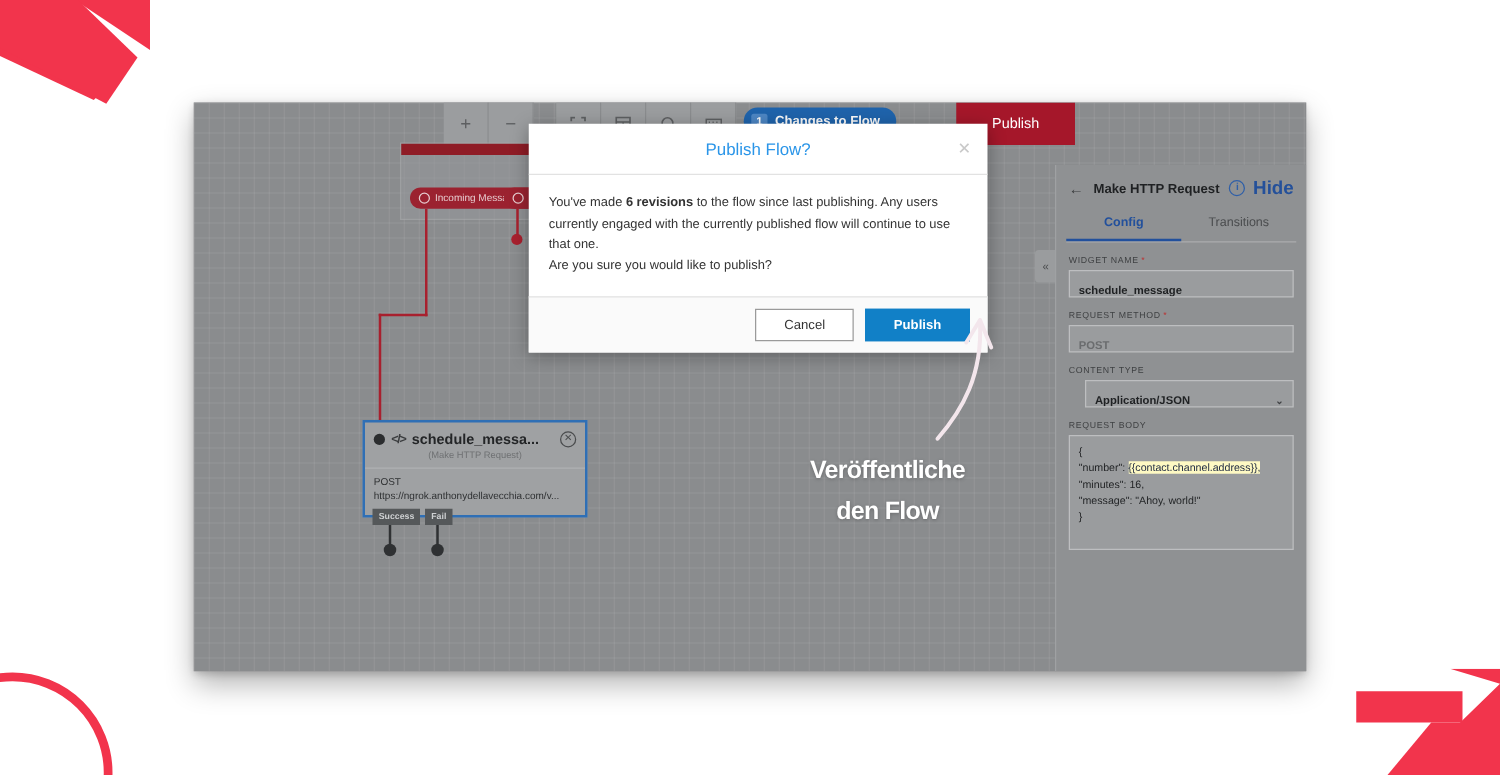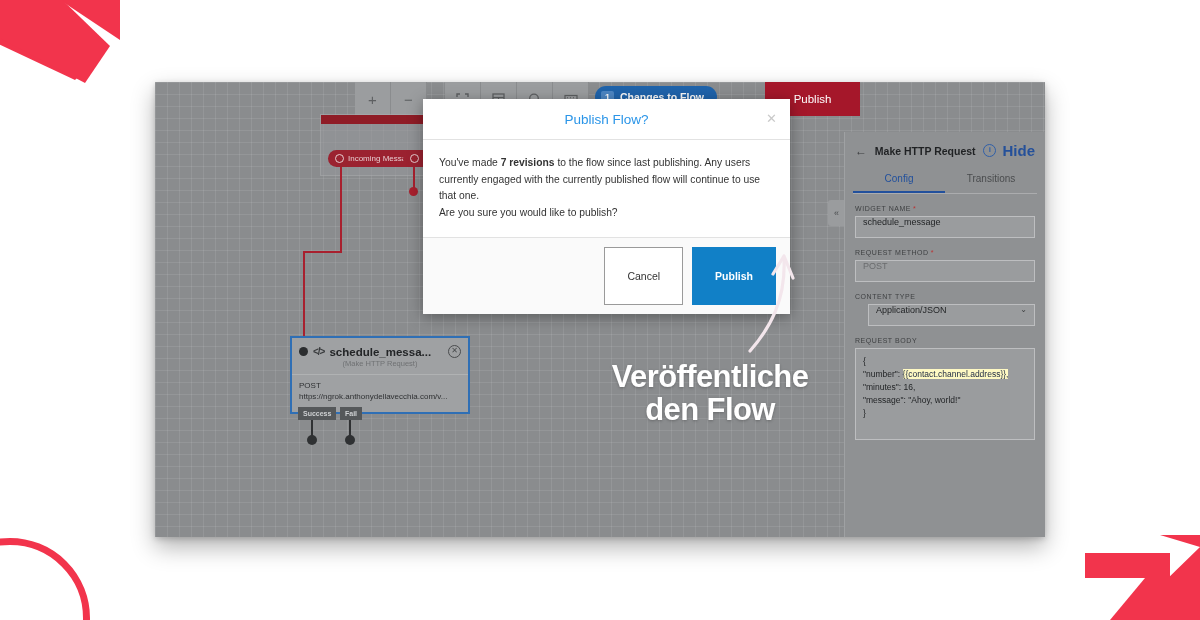--- a/index.html
+++ b/index.html
@@ -106,27 +106,27 @@
   #config-panel{position:absolute;right:0;top:50px;width:200px;bottom:0;
                 background:#8f9193;border-left:1px solid rgba(255,255,255,.15);}
   #panel-head{display:flex;align-items:center;gap:6px;padding:10px 10px 8px 10px;}
   #panel-back{color:#3b3d3f;font-size:12px;}
   #panel-title{flex:1;text-align:center;color:#1f2123;font-size:10.5px;font-weight:bold;white-space:nowrap;}
   #panel-info{width:11px;height:11px;border-radius:50%;border:1.2px solid #2f5fa8;
               color:#2f5fa8;font-size:8px;line-height:10px;text-align:center;font-weight:bold;}
   #panel-hide{color:#24509a;font-size:15px;font-weight:bold;}
   #panel-tabs{display:flex;border-bottom:1px solid rgba(255,255,255,.25);margin:0 8px;}
   .ptab{flex:1;text-align:center;padding:6px 0 7px 0;font-size:10px;color:#4a4c4e;}
-  .ptab.active{color:#22509c;font-weight:normal;border-bottom:2.5px solid #22509c;}
+  .ptab.active{color:#22509c;font-weight:bold;border-bottom:2.5px solid #22509c;}
   .fgroup{padding:0 10px;margin-top:11px;}
   .flabel{font-size:7px;letter-spacing:.55px;color:#3f4143;text-transform:uppercase;margin-bottom:4px;}
   .flabel .req{color:#b33;margin-left:2px;}
   .finput{background:#9a9c9e;border:1px solid rgba(255,255,255,.35);height:20px;
-          display:flex;align-items:flex-start;padding:0 7px;font-size:9px;color:#1f2123;
-          overflow:hidden;white-space:nowrap;}
+          display:flex;align-items:flex-end;padding:0 7px;font-size:9px;color:#1f2123;
+          overflow:hidden;white-space:nowrap;font-weight:bold;}
   .finput.ph{color:#6a6c6e;}
   .fselect{justify-content:space-between;margin-left:13px;}
   .fselect .chev{font-size:8px;color:#3f4143;}
   #body-area{background:#9a9c9e;border:1px solid rgba(255,255,255,.35);
              padding:6px 7px;font-size:8.5px;line-height:13px;color:#1f2123;height:78px;}
   .hl{background:#fef9c3;color:#1b2740;}
 
   #collapse-tab{position:absolute;right:200px;top:118px;width:17px;height:26px;
                 background:#9a9c9e;display:flex;align-items:center;justify-content:center;
                 color:#4a4c4e;font-size:9px;border-radius:3px 0 0 3px;}
@@ -137,27 +137,27 @@
     position:absolute;left:423px;top:99px;width:367px;
     background:#ffffff;box-shadow:0 3px 14px rgba(0,0,0,.35);
   }
   #dlg-head{position:relative;padding:13px 0 12px 0;border-bottom:1px solid #e2e2e2;}
   #dlg-title{text-align:center;color:#2a95e8;font-size:13.5px;}
   #dlg-close{position:absolute;right:13px;top:12px;color:#c9c9c9;font-size:13px;}
   #dlg-body{padding:15px 16px 16px 16px;color:#333;font-size:10.3px;line-height:16.5px;}
   #dlg-foot{border-top:1px solid #e2e2e2;background:#fafafa;padding:9px 14px;
             display:flex;justify-content:flex-end;gap:9px;}
   #btn-cancel{background:#fff;border:1px solid #9a9a9a;color:#333;font-size:10.5px;
-              padding:22px 22px;}
+              padding:6px 22px;}
   #btn-publish{background:#1180c7;border:1px solid #1180c7;color:#fff;font-size:10.5px;
                font-weight:bold;padding:6px 22px;}
 
   
   #annotation{position:absolute;left:585px;top:360px;width:250px;text-align:center;
-              color:#fff;font-size:31px;font-weight:bold;line-height:33px;
+              color:#fff;font-size:20px;font-weight:bold;line-height:33px;
               letter-spacing:-.6px;text-shadow:0 1px 3px rgba(0,0,0,.25);}
   #anno-arrow{position:absolute;left:740px;top:248px;width:60px;height:105px;}
 </style>
 </head>
 <body>
 
 <svg class="deco" id="deco-tl" viewBox="0 0 130 105">
   <polygon points="0,0 52,0 130,52 130,0 130,0" fill="#F2344C"></polygon>
   <polygon points="-5,5 45,0 115,62 85,92 0,52" fill="#F2344C"></polygon>
   <polygon points="0,0 60,0 120,58 95,95 0,45" fill="#F2344C"></polygon>
@@ -324,21 +324,21 @@
 
   <div id="modal-overlay"></div>
 </div>
 
 <div id="publish-dialog">
   <div id="dlg-head">
     <div id="dlg-title">Publish Flow?</div>
     <div id="dlg-close">✕</div>
   </div>
   <div id="dlg-body">
-    <span>You've made </span><b>7 revisions</b><span> to the flow since last publishing. Any users currently engaged with the currently published flow will continue to use that one.</span><br>
+    <span>You've made </span><b>6 revisions</b><span> to the flow since last publishing. Any users currently engaged with the currently published flow will continue to use that one.</span><br>
     <span>Are you sure you would like to publish?</span>
   </div>
   <div id="dlg-foot">
     <button id="btn-cancel">Cancel</button>
     <button id="btn-publish">Publish</button>
   </div>
 </div>
 
 <svg id="anno-arrow" viewBox="0 0 60 105">
   <path d="M10 103 C 30 80, 46 52, 44 10" stroke="#f3e6ec" stroke-width="3.2" fill="none" stroke-linecap="round"></path>

